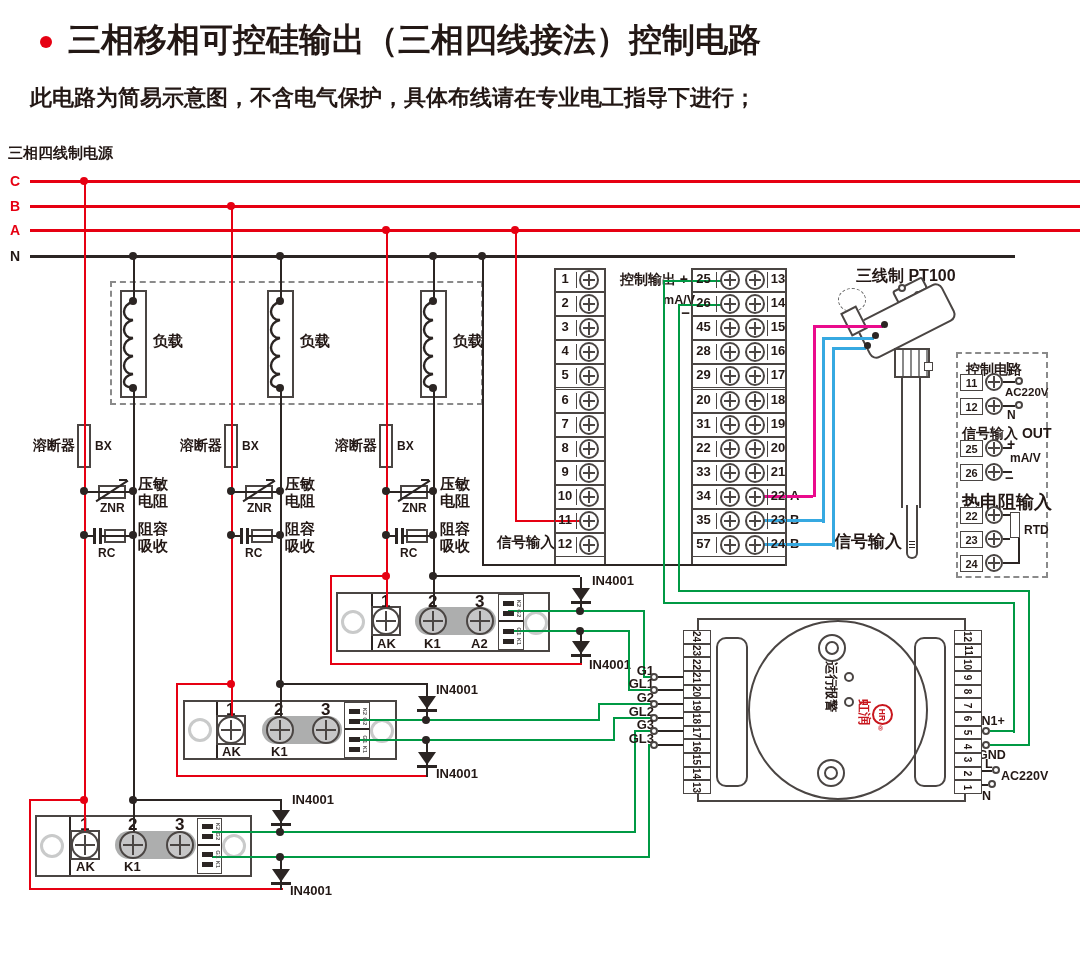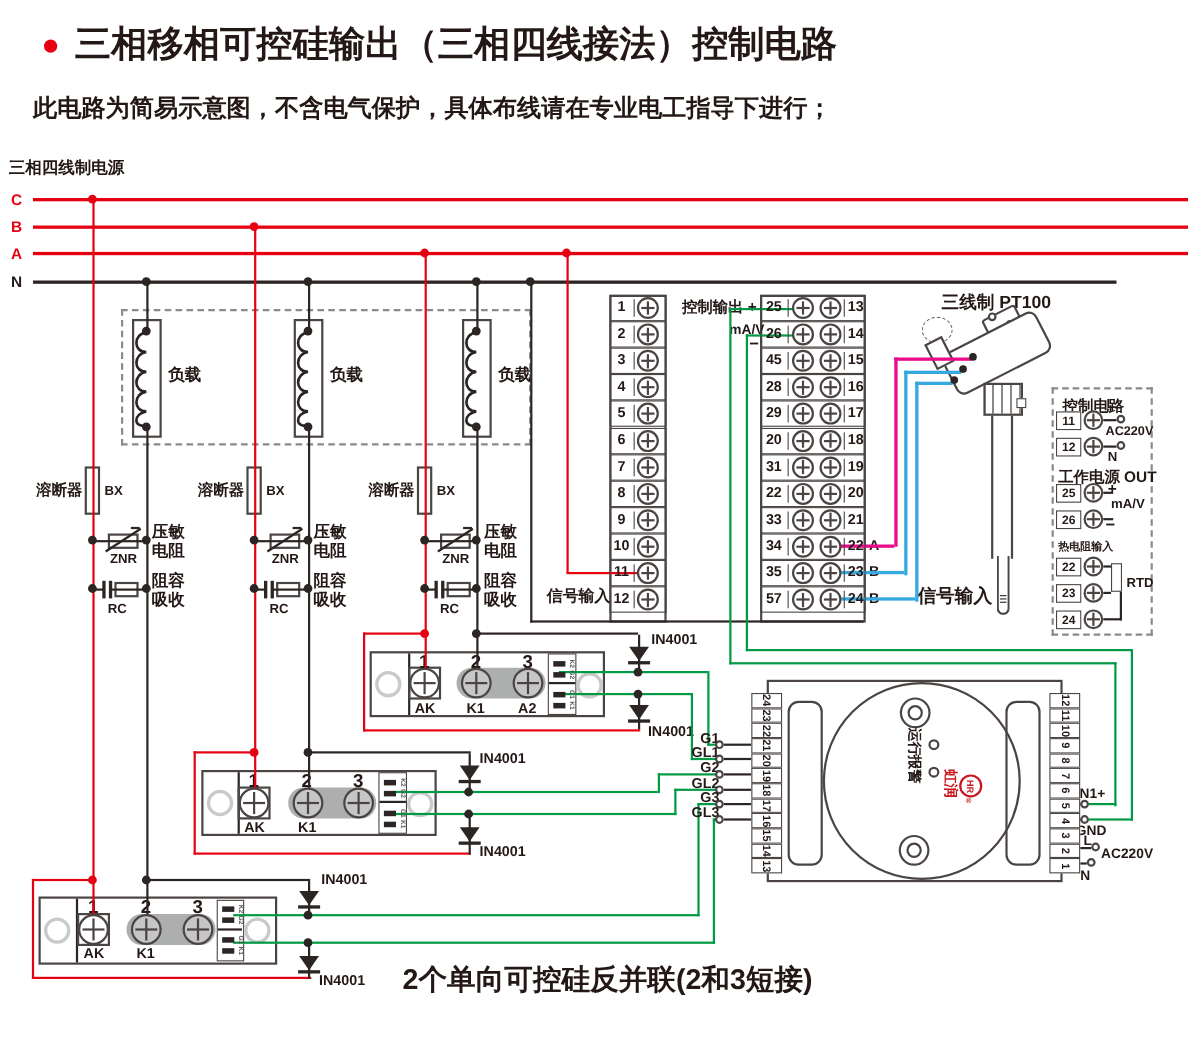--- a/index.html
+++ b/index.html
@@ -124,27 +124,27 @@
   <div class="abs" style="left:906px;top:505px;width:12px;height:54px;border:2px solid #4a4543;border-top:none;border-radius:0 0 6px 6px;box-sizing:border-box"></div>
   <div class="lbl" style="left:834px;top:532px;font-size:17px">信号输入</div>
 
   <div class="dashedbox" style="left:956px;top:352px;width:92px;height:226px"></div>
   <div class="lbl" style="left:966px;top:362px;font-size:14px">控制电路</div>
   <div class="cell" style="left:960px;top:374px;width:23px;height:17px;font-size:11px">11</div>
   <div class="cell" style="left:960px;top:398px;width:23px;height:17px;font-size:11px">12</div>
   <div class="lbl" style="left:1006px;top:361px;font-size:12px">L</div>
   <div class="lbl" style="left:1005px;top:386px;font-size:11.5px">AC220V</div>
   <div class="lbl" style="left:1007px;top:409px;font-size:12px">N</div>
-  <div class="lbl" style="left:962px;top:426px;font-size:14px">工作电源 OUT</div>
+  <div class="lbl" style="left:962px;top:426px;font-size:14px">信号输入 OUT</div>
   <div class="cell" style="left:960px;top:440px;width:23px;height:17px;font-size:11px">25</div>
   <div class="cell" style="left:960px;top:464px;width:23px;height:17px;font-size:11px">26</div>
   <div class="lbl" style="left:1007px;top:437px;font-size:14px">+</div>
   <div class="lbl" style="left:1010px;top:452px;font-size:12px">mA/V</div>
   <div class="lbl" style="left:1005px;top:470px;font-size:15px">−</div>
-  <div class="lbl" style="left:962px;top:492px;font-size:10px">热电阻输入</div>
+  <div class="lbl" style="left:962px;top:492px;font-size:18px">热电阻输入</div>
   <div class="cell" style="left:960px;top:507px;width:23px;height:17px;font-size:11px">22</div>
   <div class="cell" style="left:960px;top:531px;width:23px;height:17px;font-size:11px">23</div>
   <div class="cell" style="left:960px;top:555px;width:23px;height:17px;font-size:11px">24</div>
   <div class="box" style="left:1010px;top:512px;width:10px;height:26px;border-width:1.6px"></div>
   <div class="lbl" style="left:1024px;top:524px;font-size:12px">RTD</div>
 
   <div class="box nobg" style="left:336px;top:592px;width:214px;height:60px;border-width:2.5px"></div>
   <div class="capc" style="left:341px;top:610px;width:24px;height:24px"></div>
   <div class="w k" style="left:371px;top:594px;width:2px;height:56px"></div>
   <div class="band" style="left:415px;top:607px;width:81px;height:28px"></div>
@@ -211,21 +211,20 @@
     <span class="rot90" style="font-size:8.5px;font-weight:700;color:#c8161d">HR</span>
   </div>
   <div class="lbl" style="left:878px;top:725px;font-size:7px;color:#c8161d">®</div>
 
   <div class="lbl" style="left:978px;top:714px;font-size:12.5px">IN1+</div>
   <div class="lbl" style="left:978px;top:748px;font-size:12.5px">GND</div>
   <div class="lbl" style="left:985px;top:757px;font-size:12.5px">L</div>
   <div class="lbl" style="left:1001px;top:769px;font-size:12.5px">AC220V</div>
   <div class="lbl" style="left:982px;top:789px;font-size:12.5px">N</div>
 
-  <div class="lbl" style="left:366px;top:876px;font-size:26px">2个单向可控硅反并联(2和3短接)</div>
 <div class="w r" style="left: 30px; top: 180px; width: 1050px; height: 3px;"></div>
     <div class="w r" style="left: 30px; top: 205px; width: 1050px; height: 3px;"></div>
     <div class="w r" style="left: 30px; top: 229px; width: 1050px; height: 3px;"></div>
     <div class="w k" style="left: 30px; top: 255px; width: 985px; height: 3px;"></div>
     <div class="w r" style="left: 84px; top: 180px; width: 2px; height: 656px;"></div>
     <div class="w r" style="left: 231px; top: 205px; width: 2px; height: 516px;"></div>
     <div class="w r" style="left: 386px; top: 229px; width: 2px; height: 383px;"></div>
     <div class="w r" style="left: 515px; top: 229px; width: 2px; height: 292px;"></div>
     <div class="w k" style="left: 133px; top: 255px; width: 2px; height: 47px;"></div>
     <div class="w k" style="left: 133px; top: 389px; width: 2px; height: 447px;"></div>

